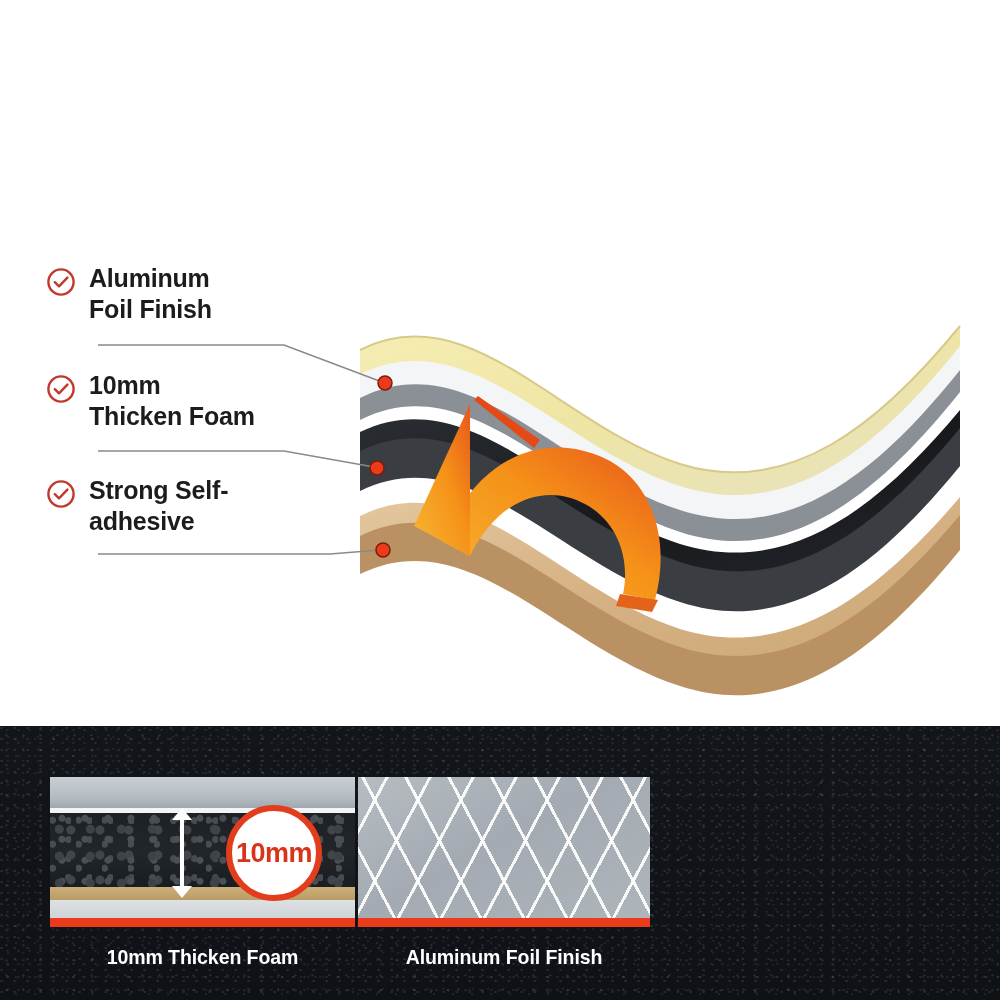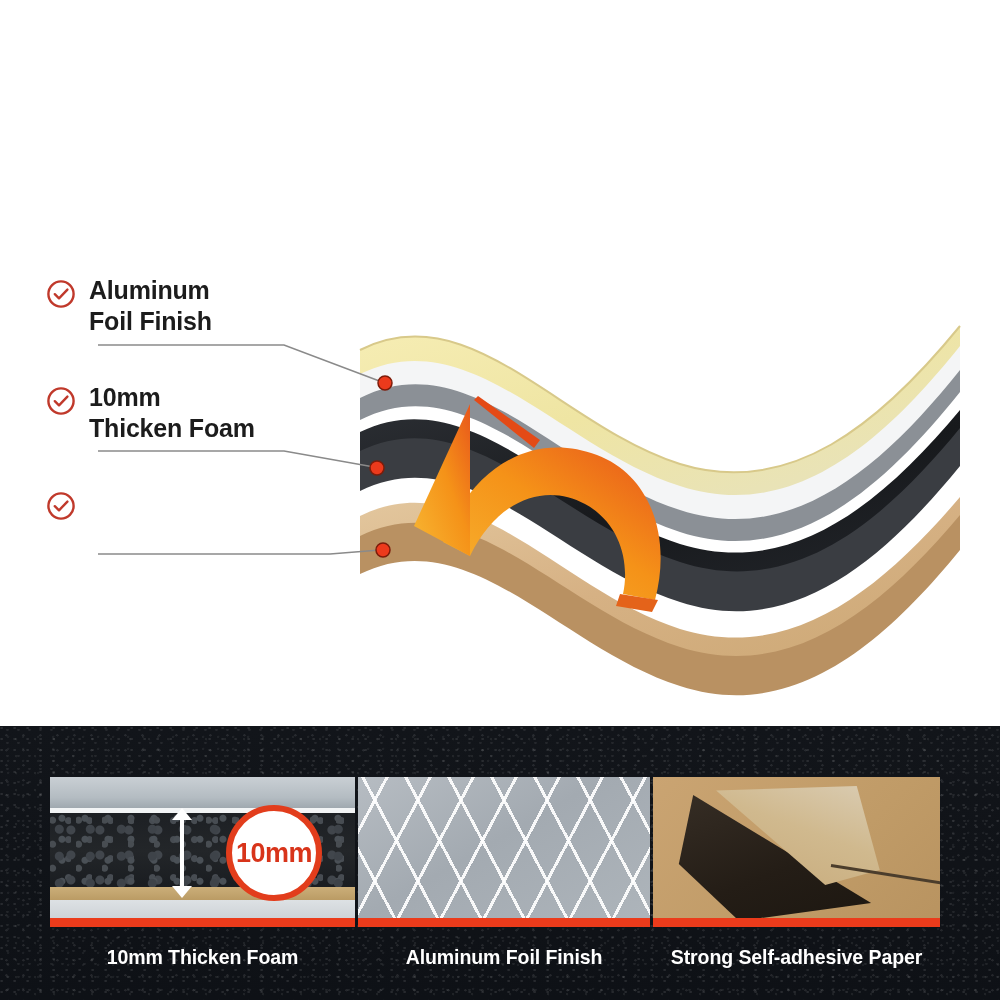--- a/index.html
+++ b/index.html
@@ -35,21 +35,21 @@
     color:#22262c;
     font-size:31px;
     line-height:1.32;
     font-weight:400;
     white-space:pre-line;
   }
 
   
   .main{position:absolute;left:0;top:170px;width:1000px;height:556px;background:#fff;overflow:hidden;}
 
-  .feature-list{position:absolute;left:0;top:12px;width:360px;height:656px;}
+  .feature-list{position:absolute;left:0;top:0;width:360px;height:656px;}
   .feature{position:absolute;left:46px;display:flex;align-items:flex-start;}
   .feature-0{top:93px;}
   .feature-1{top:200px;}
   .feature-2{top:305px;}
   .check-icon{flex:0 0 auto;width:30px;height:30px;margin-top:4px;}
   .feature-label{
     margin-left:13px;
     color:#1c1c1c;
     font-weight:bold;
     font-size:25px;
@@ -232,20 +232,22 @@
 Thicken Foam</span>
       </div>
 
       <div class="feature feature-2">
         <span class="check-icon">
           <svg viewBox="0 0 30 30" width="30" height="30">
             <circle cx="15" cy="15" r="12.6" fill="none" stroke="#c0392b" stroke-width="2.4"></circle>
             <path d="M8.8 15.2 L13 19.3 L21.4 10.6" fill="none" stroke="#c0392b" stroke-width="2.4" stroke-linecap="round" stroke-linejoin="round"></path>
           </svg>
         </span>
+        <span class="feature-label">Strong Self-
+adhesive</span>
       </div>
 
     </div>
   </div>
 
   <div class="bottom">
     <div class="cards">
 
       <div class="card card-0">
         <div class="card-photo">
@@ -264,28 +266,17 @@
       </div>
 
       <div class="card card-1">
         <div class="card-photo">
           <div class="ph-foil"></div>
           <div class="card-bar"></div>
         </div>
         <div class="card-cap">Aluminum Foil Finish</div>
       </div>
 
-      <div class="card card-2">
-        <div class="card-photo">
-          <div class="ph-peel">
-            <div class="sheet-black"></div>
-            <div class="peel-flap"></div>
-            <div class="edge-line"></div>
-          </div>
-          <div class="card-bar"></div>
-        </div>
-        <div class="card-cap">Strong Self-adhesive Paper</div>
-      </div>
 
     </div>
   </div>
 
 </div>
 
 </body></html>

